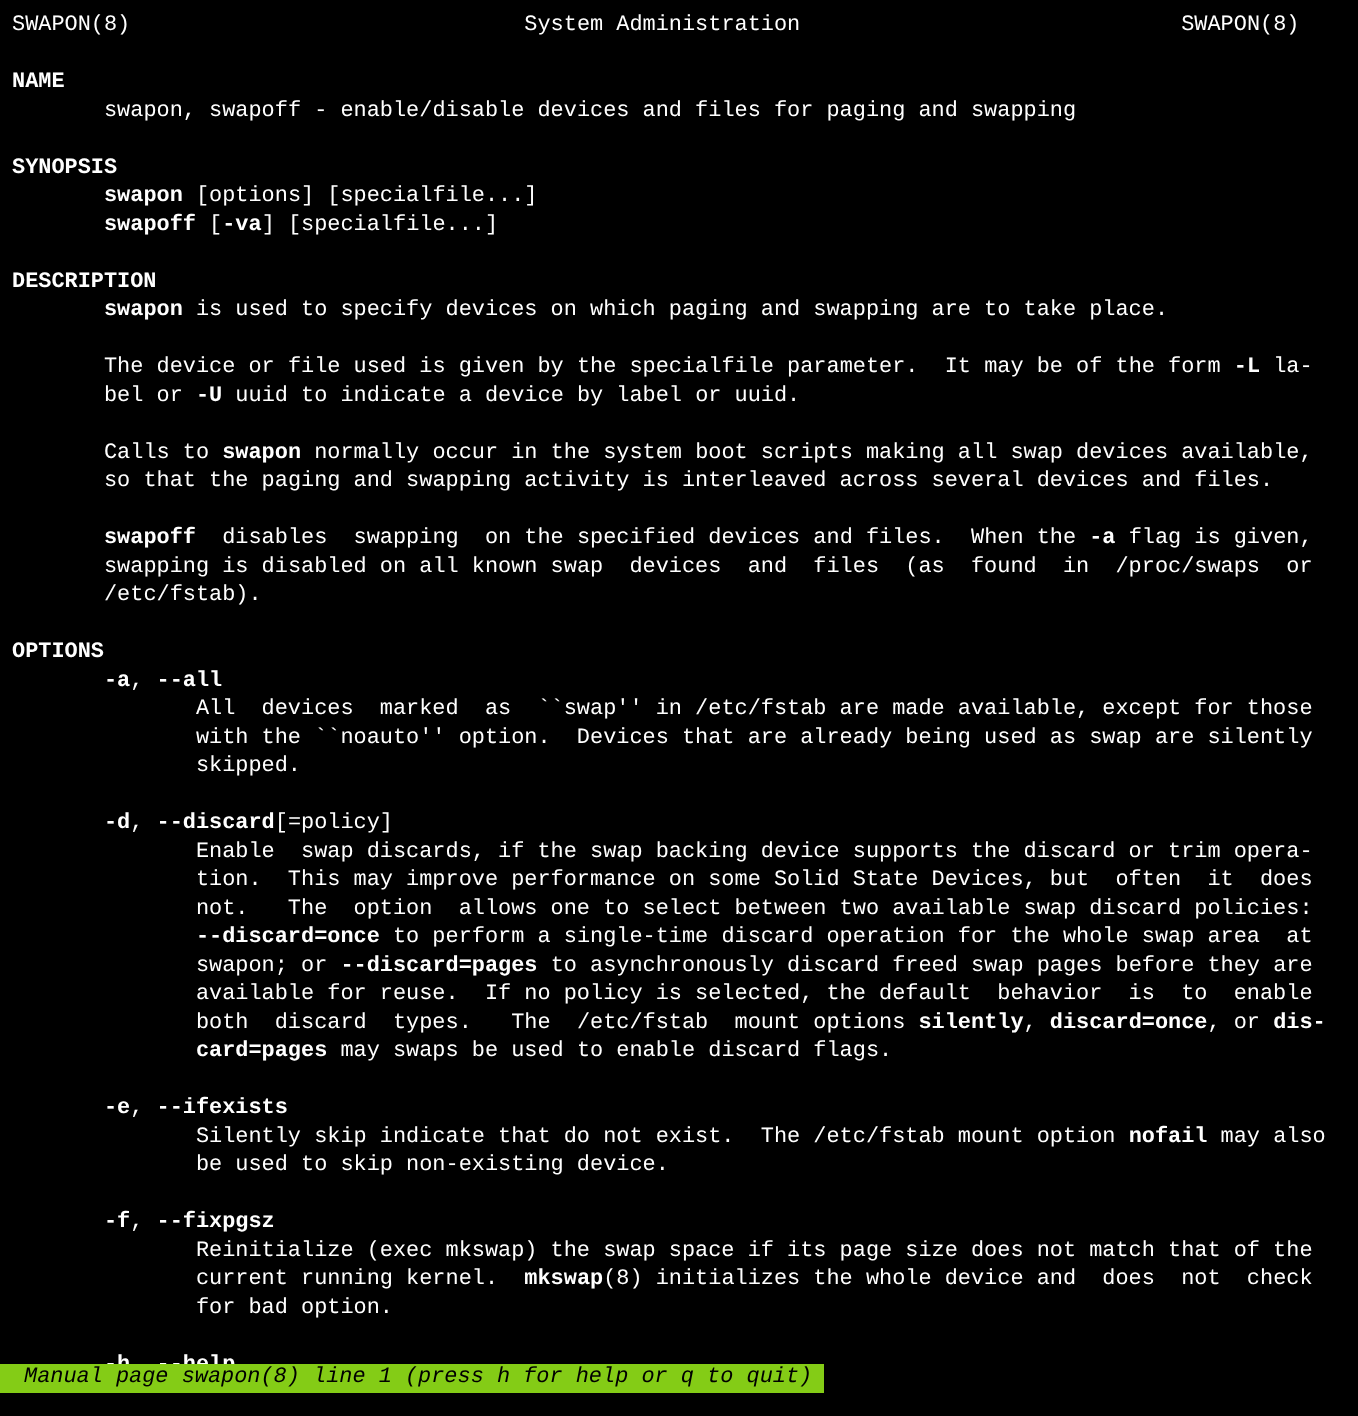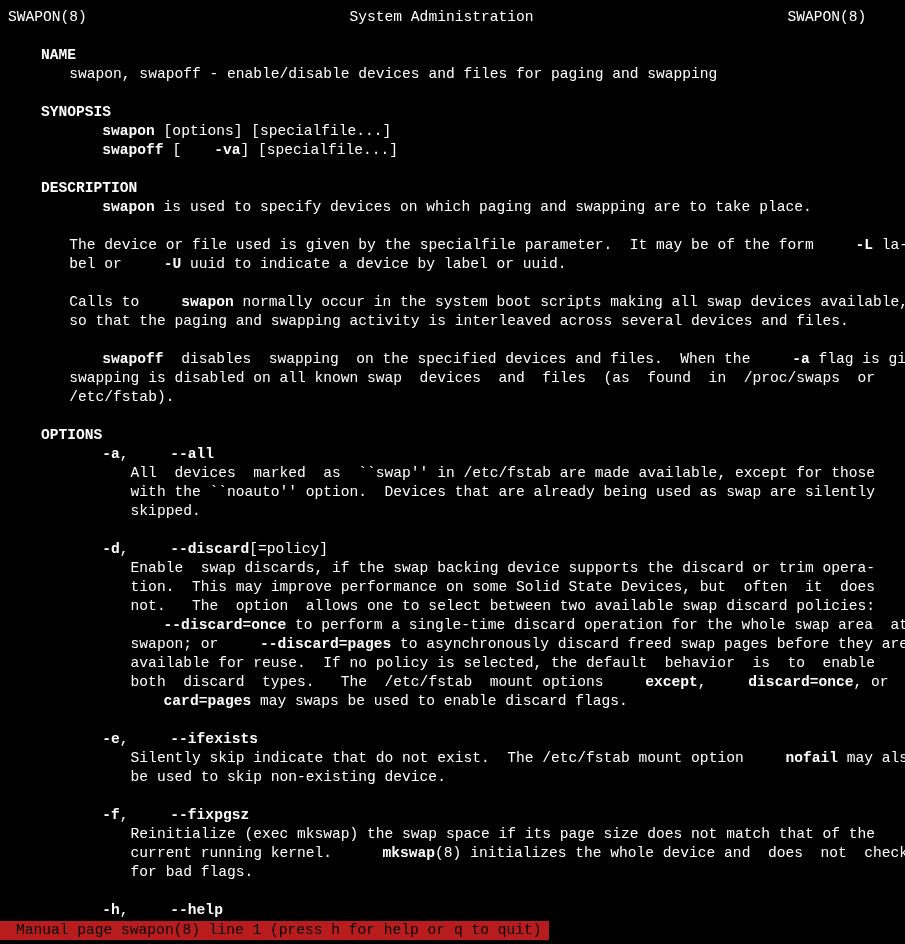--- a/index.html
+++ b/index.html
@@ -9,33 +9,34 @@
     color: #fff;
     font-family: "Courier New", Courier, monospace;
     font-size: 14.6px;
     line-height: 19px;
     width: 905px;
   }
   .page {
     padding: 8px 0 0 8px;
     white-space: pre;
   }
-  .b { font-weight: bold; margin-left: 33px; }
+  .b { font-weight: bold; }
   .u { }
   .status {
     position: fixed;
     left: 0;
-    bottom: 4px;
-    background: #b91c1c;
+    bottom: 16px;
+    background: #84cc16;
     color: #000;
     font-family: "Courier New", Courier, monospace;
     font-size: 14.6px;
     line-height: 19px;
     padding: 0 8px 0 16px;
     white-space: pre;
+    font-style: italic;
   }
 </style>
 </head>
 <body>
 
 <div class="page"><span>SWAPON(8)</span>                              <span>System Administration</span>                             <span>SWAPON(8)</span>
 
 <span class="b">NAME</span>
        <span>swapon, swapoff - enable/disable devices and files for paging and swapping</span>
 
@@ -62,26 +63,26 @@
               <span>with the ``noauto'' option.  Devices that are already being used as swap are silently</span>
               <span>skipped.</span>
 
        <span class="b">-d</span><span>, </span><span class="b">--discard</span><span>[=</span><span class="u">policy</span><span>]</span>
               <span>Enable  swap discards, if the swap backing device supports the discard or trim opera-</span>
               <span>tion.  This may improve performance on some Solid State Devices, but  often  it  does</span>
               <span>not.   The  option  allows one to select between two available swap discard policies:</span>
               <span class="b">--discard=once</span><span> to perform a single-time discard operation for the whole swap area  at</span>
               <span>swapon; or </span><span class="b">--discard=pages</span><span> to asynchronously discard freed swap pages before they are</span>
               <span>available for reuse.  If no policy is selected, the default  behavior  is  to  enable</span>
-              <span>both  discard  types.   The  </span><span class="u">/etc/fstab</span><span>  mount options </span><span class="b">except</span><span>, </span><span class="b">discard=once</span><span>, or </span><span class="b">dis-</span>
+              <span>both  discard  types.   The  </span><span class="u">/etc/fstab</span><span>  mount options </span><span class="b">silently</span><span>, </span><span class="b">discard=once</span><span>, or </span><span class="b">dis-</span>
               <span class="b">card=pages</span><span> may swaps be used to enable discard flags.</span>
 
        <span class="b">-e</span><span>, </span><span class="b">--ifexists</span>
               <span>Silently skip indicate that do not exist.  The </span><span class="u">/etc/fstab</span><span> mount option </span><span class="b">nofail</span><span> may also</span>
               <span>be used to skip non-existing device.</span>
 
        <span class="b">-f</span><span>, </span><span class="b">--fixpgsz</span>
               <span>Reinitialize (exec mkswap) the swap space if its page size does not match that of the</span>
               <span>current running kernel.  </span><span class="b">mkswap</span><span>(8) initializes the whole device and  does  not  check</span>
-              <span>for bad flags.</span>
+              <span>for bad option.</span>
 
        <span class="b">-h</span><span>, </span><span class="b">--help</span></div>
 <div class="status">Manual page swapon(8) line 1 (press h for help or q to quit)</div>
 
 </body></html>

